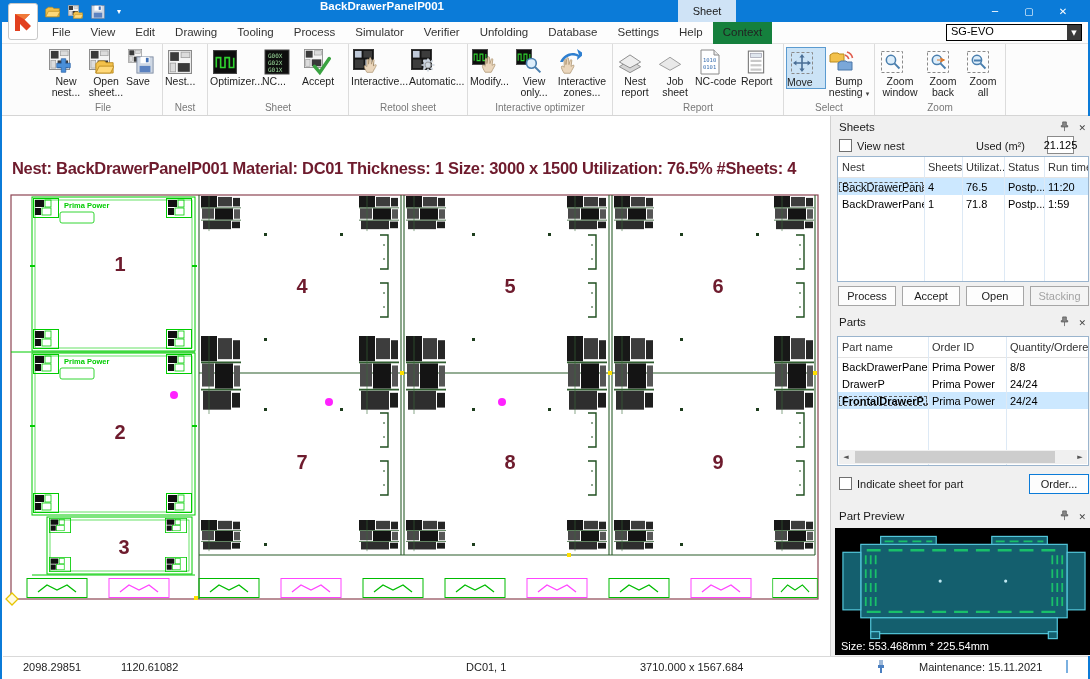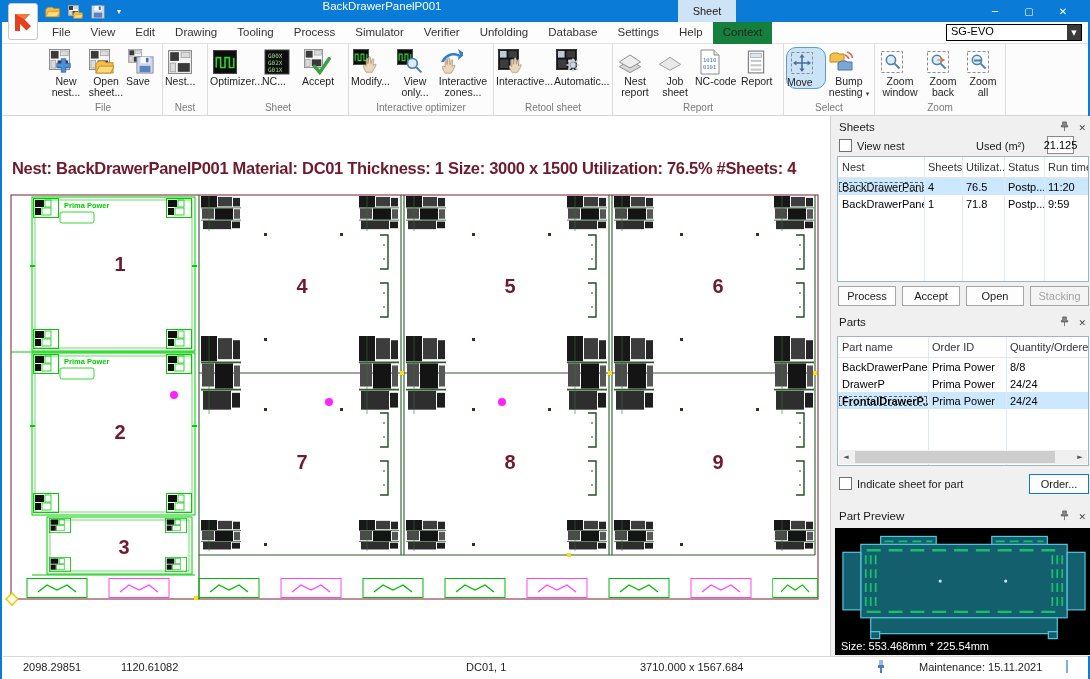--- a/index.html
+++ b/index.html
@@ -1,21 +1,21 @@
 <!DOCTYPE html>
 <html><head>
 <meta charset="utf-8">
 <style>
   *{margin:0;padding:0;box-sizing:border-box}
   html,body{width:1090px;height:679px;font-family:"Liberation Sans","DejaVu Sans",sans-serif;background:#fff;overflow:hidden}
   .app{position:relative;width:1090px;height:679px;border-left:2px solid #0b7bd8;border-right:2px solid #0b7bd8;background:#fff}
   .icon{font-family:"DejaVu Sans",sans-serif}
   
   .titlebar{position:absolute;left:0;top:0;right:0;height:22px;background:#0b7bd8;color:#fff}
-  .apptitle{position:absolute;left:300px;top:0;width:160px;text-align:center;font-size:11.5px;font-weight:normal;white-space:nowrap}
+  .apptitle{position:absolute;left:300px;top:0;width:160px;text-align:center;font-size:11.5px;font-weight:bold;white-space:nowrap}
   .logo{position:absolute;left:6px;top:3px;width:30px;height:37px;background:#fff;border:1px solid #c8c8c8;border-radius:3px;z-index:9;display:flex;align-items:center;justify-content:center;cursor:pointer}
   .qat{position:absolute;left:42px;top:4px;display:flex;gap:7px;align-items:center}
   .qat .qbtn{width:16px;height:15px;display:flex;align-items:center;justify-content:center}
   .qat .more{font-size:8px;color:#fff;margin-left:4px}
   .ctxgroup{position:absolute;left:676px;top:0;width:58px;height:22px;background:#cfe3f6;color:#1a1a1a;font-size:11px;display:flex;align-items:center;justify-content:center}
   .winbtns{position:absolute;right:8px;top:0;display:flex;height:22px}
   .winbtns span{width:34px;height:22px;display:flex;align-items:center;justify-content:center;font-size:10px;color:#fff;cursor:pointer}
   
   .tabrow{position:absolute;left:0;top:22px;right:0;height:22px;background:#fdfdfd;border-bottom:1px solid #e3e3e3}
   .tabs{position:absolute;left:40px;top:0;height:22px;display:flex}
@@ -25,21 +25,21 @@
   .combo .val{flex:1;padding-left:4px}
   .combo .arrow{width:14px;height:15px;background:#3a3a3a;color:#fff;font-size:7px;display:flex;align-items:center;justify-content:center}
   
   .ribbon{position:absolute;left:0;top:44px;right:0;height:72px;background:#fcfcfc;border-bottom:1px solid #d5d5d5;display:flex;padding-left:42px}
   .rgroup{display:flex;flex-direction:column;border-right:1px solid #dcdcdc;padding:0 2px}
   .gbtns{display:flex;align-items:flex-start;flex:1;padding-top:3px}
   .glabel{text-align:center;color:#787878;font-size:10px;padding:0 4px 2px;white-space:nowrap}
   .rbtn{width:40px;display:flex;flex-direction:column;align-items:flex-start;cursor:pointer;padding-top:1px}
   .rbtn .ric{width:30px;height:28px;display:flex;align-items:center;justify-content:center}
   .rbtn .rlb{font-size:10.5px;line-height:1.08;text-align:center;color:#1e1e1e;white-space:pre-line}
-  .rbtn.sel{background:#cbe3f6;border:1px solid #5b9bd0;border-radius:10px}
+  .rbtn.sel{background:#cbe3f6;border:1px solid #5b9bd0;border-radius:0}
   .w34{width:34px}.w44{width:44px}.w52{width:52px}.w56{width:56px}.w58{width:58px}.w46{width:46px}
   .caret{font-size:7px;color:#444}
   
   .canvas{position:absolute;left:0;top:116px;width:828px;height:540px;background:#fff}
   .hdr{font-size:16.5px;font-weight:bold;fill:#6e1b2d;letter-spacing:-0.3px}
   .pn{font-size:20px;font-weight:bold;fill:#6e1b2d;text-anchor:middle}
   .brand{font-size:7.5px;font-weight:bold;fill:#00cc00}
   .clampG{color:#00bb00}.clampM{color:#ff44ff}
   
   .rpanel{position:absolute;left:828px;top:116px;width:262px;height:540px;background:#f0f0f0;border-left:1px solid #d0d0d0}
@@ -315,20 +315,44 @@
               </svg>
             </span>
           <span class="rlb">Accept</span>
         </div>
       </div>
       <div class="glabel">Sheet</div>
     </div>
 
     <div class="rgroup">
       <div class="gbtns">
+        <div class="rbtn w58">
+          <span class="ric">
+              <svg width="28" height="26">
+                <use href="#i-darkgrid" x="1" y="0" width="21" height="21"></use>
+                <use href="#i-hand" x="10" y="7" width="18" height="18"></use>
+              </svg>
+            </span>
+          <span class="rlb">Interactive...</span>
+        </div>
+        <div class="rbtn w56">
+          <span class="ric">
+              <svg width="28" height="26">
+                <use href="#i-darkgrid" x="1" y="0" width="21" height="21"></use>
+                <use href="#i-gear" x="10" y="8" width="16" height="16"></use>
+              </svg>
+            </span>
+          <span class="rlb">Automatic...</span>
+        </div>
+      </div>
+      <div class="glabel">Retool sheet</div>
+    </div>
+
+    <div class="rgroup">
+      <div class="gbtns">
         <div class="rbtn w44">
           <span class="ric">
               <svg width="28" height="26">
                 <use href="#i-wave" x="1" y="0" width="16" height="16"></use>
                 <use href="#i-hand" x="9" y="6" width="19" height="19"></use>
               </svg>
             </span>
           <span class="rlb">Modify...</span>
         </div>
         <div class="rbtn">
@@ -344,44 +368,20 @@
           <span class="ric">
               <svg width="28" height="26">
                 <use href="#i-bluearrow" x="3" y="0" width="24" height="14"></use>
                 <use href="#i-hand" x="4" y="7" width="19" height="19"></use>
               </svg>
             </span>
           <span class="rlb">Interactive zones...</span>
         </div>
       </div>
       <div class="glabel">Interactive optimizer</div>
-    </div>
-
-    <div class="rgroup">
-      <div class="gbtns">
-        <div class="rbtn w58">
-          <span class="ric">
-              <svg width="28" height="26">
-                <use href="#i-darkgrid" x="1" y="0" width="21" height="21"></use>
-                <use href="#i-hand" x="10" y="7" width="18" height="18"></use>
-              </svg>
-            </span>
-          <span class="rlb">Interactive...</span>
-        </div>
-        <div class="rbtn w56">
-          <span class="ric">
-              <svg width="28" height="26">
-                <use href="#i-darkgrid" x="1" y="0" width="21" height="21"></use>
-                <use href="#i-gear" x="10" y="8" width="16" height="16"></use>
-              </svg>
-            </span>
-          <span class="rlb">Automatic...</span>
-        </div>
-      </div>
-      <div class="glabel">Retool sheet</div>
     </div>
 
     <div class="rgroup">
       <div class="gbtns">
         <div class="rbtn">
           <span class="ric">
               <svg width="26" height="24">
                 <use href="#i-book" width="26" height="24"></use>
               </svg>
             </span>
@@ -677,21 +677,21 @@
         <span class="c">4</span>
         <span class="c">76.5</span>
         <span class="c">Postp...</span>
         <span class="c">11:20</span>
       </div>
       <div class="trow" style="grid-template-columns:86px 38px 42px 40px 46px">
         <span class="c">BackDrawerPanel...</span>
         <span class="c">1</span>
         <span class="c">71.8</span>
         <span class="c">Postp...</span>
-        <span class="c">9:59</span>
+        <span class="c">1:59</span>
       </div>
     </div>
 
     <div class="pbtn" style="left:7px;top:170px;width:58px">Process</div>
     <div class="pbtn" style="left:71px;top:170px;width:58px">Accept</div>
     <div class="pbtn" style="left:135px;top:170px;width:58px">Open</div>
     <div class="pbtn disabled" style="left:199px;top:170px;width:59px">Stacking</div>
 
     <div class="phead" style="top:200px">Parts</div>
     <div class="ptools" style="top:200px">

